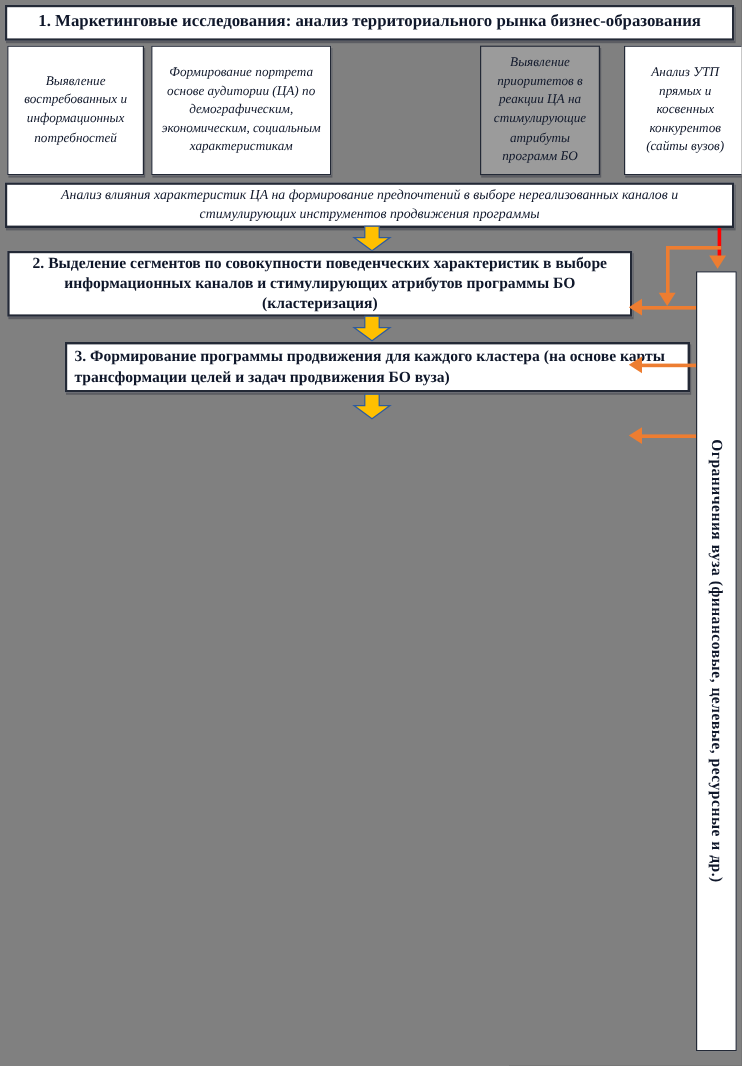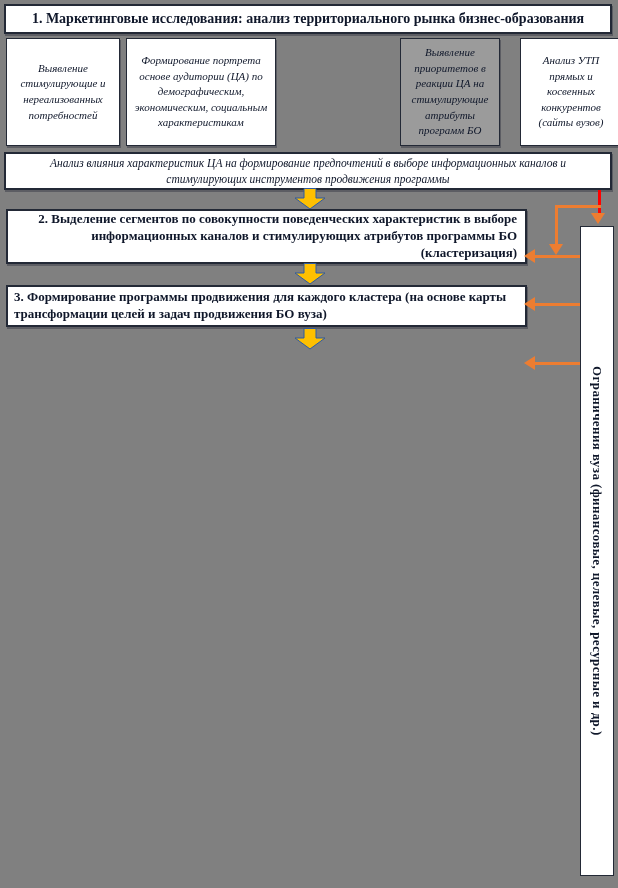--- a/index.html
+++ b/index.html
@@ -25,23 +25,23 @@
     text-align:center;box-shadow:1px 2px 0 rgba(25,30,45,0.35);
   }
   .title-box{left:4px;top:4px;width:608px;height:30px;font-weight:bold;font-size:14px;}
   .task{border-width:1px;top:38px;height:108px;font-style:italic;font-size:11px;line-height:1.42;padding:2px 3px;}
   #task0{left:6px;width:114px;}
   #task1{left:126px;width:150px;}
   #task2{left:290px;width:106px;}
   #task3{left:400px;width:100px;background:var(--highlight-box-bg);}
   #task4{left:520px;width:102px;}
   .note-box{left:4px;top:152px;width:608px;height:38px;font-style:italic;font-size:11.5px;line-height:1.4;padding:1px 6px;}
-  .stage{left:6px;width:521px;font-weight:bold;font-size:13px;line-height:1.3;padding:1px 8px;text-align:right;}
+  .stage{left:6px;width:521px;font-weight:bold;font-size:13px;line-height:1.3;padding:1px 8px;}
   #stage2{top:209px;height:55px;}
-  #stage3{top:285px;height:42px;justify-content:flex-start;text-align:left;padding:1px 6px;}
+  #stage3{top:285px;height:42px;justify-content:flex-start;text-align:left;padding:1px 6px;margin-left:48px;}
   #stage4{top:350px;height:42px;}
   .constraints{
     left:580px;top:226px;width:34px;height:650px;border-width:1px;
     font-weight:bold;font-size:13px;letter-spacing:0.4px;
     writing-mode:vertical-rl;text-orientation:mixed;box-shadow:none;
   }
   .flow-arrow{position:absolute;left:293px;width:34px;height:22px;}
   .flow-arrow polygon{fill:var(--flow-arrow-fill);stroke:var(--flow-arrow-stroke);stroke-width:1;}
   #flow1{top:188px;}
   #flow2{top:263px;}
@@ -56,26 +56,26 @@
     border-left:7px solid transparent;border-right:7px solid transparent;
     border-top:11px solid var(--connector-orange);}
 </style>
 </head>
 <body>
 
 <div id="canvas">
 
   <div class="box title-box">1. Маркетинговые исследования: анализ территориального рынка бизнес-образования</div>
 
-  <div class="box task" id="task0">Выявление стимулирующие и нереализованных потребностей</div>
+  <div class="box task" id="task0">Выявление востребованных и информационных потребностей</div>
   <div class="box task" id="task1">Формирование портрета основе аудитории (ЦА) по демографическим, экономическим, социальным характеристикам</div>
   <div class="box task" id="task3">Выявление приоритетов в реакции ЦА на стимулирующие атрибуты программ БО</div>
   <div class="box task" id="task4">Анализ УТП прямых и косвенных конкурентов (сайты вузов)</div>
 
-  <div class="box note-box">Анализ влияния характеристик ЦА на формирование предпочтений в выборе информационных каналов и стимулирующих инструментов продвижения программы</div>
+  <div class="box note-box">Анализ влияния характеристик ЦА на формирование предпочтений в выборе нереализованных каналов и стимулирующих инструментов продвижения программы</div>
 
   <svg class="flow-arrow" id="flow1" viewBox="0 0 34 22">
     <polygon points="11,0.5 23,0.5 23,10 32,10 17,21 2,10 11,10"></polygon>
   </svg>
 
   <div class="box stage" id="stage2">2. Выделение сегментов по совокупности поведенческих характеристик в выборе информационных каналов и стимулирующих атрибутов программы БО (кластеризация)</div>
 
   <svg class="flow-arrow" id="flow2" viewBox="0 0 34 22">
     <polygon points="11,0.5 23,0.5 23,10 32,10 17,21 2,10 11,10"></polygon>
   </svg>

